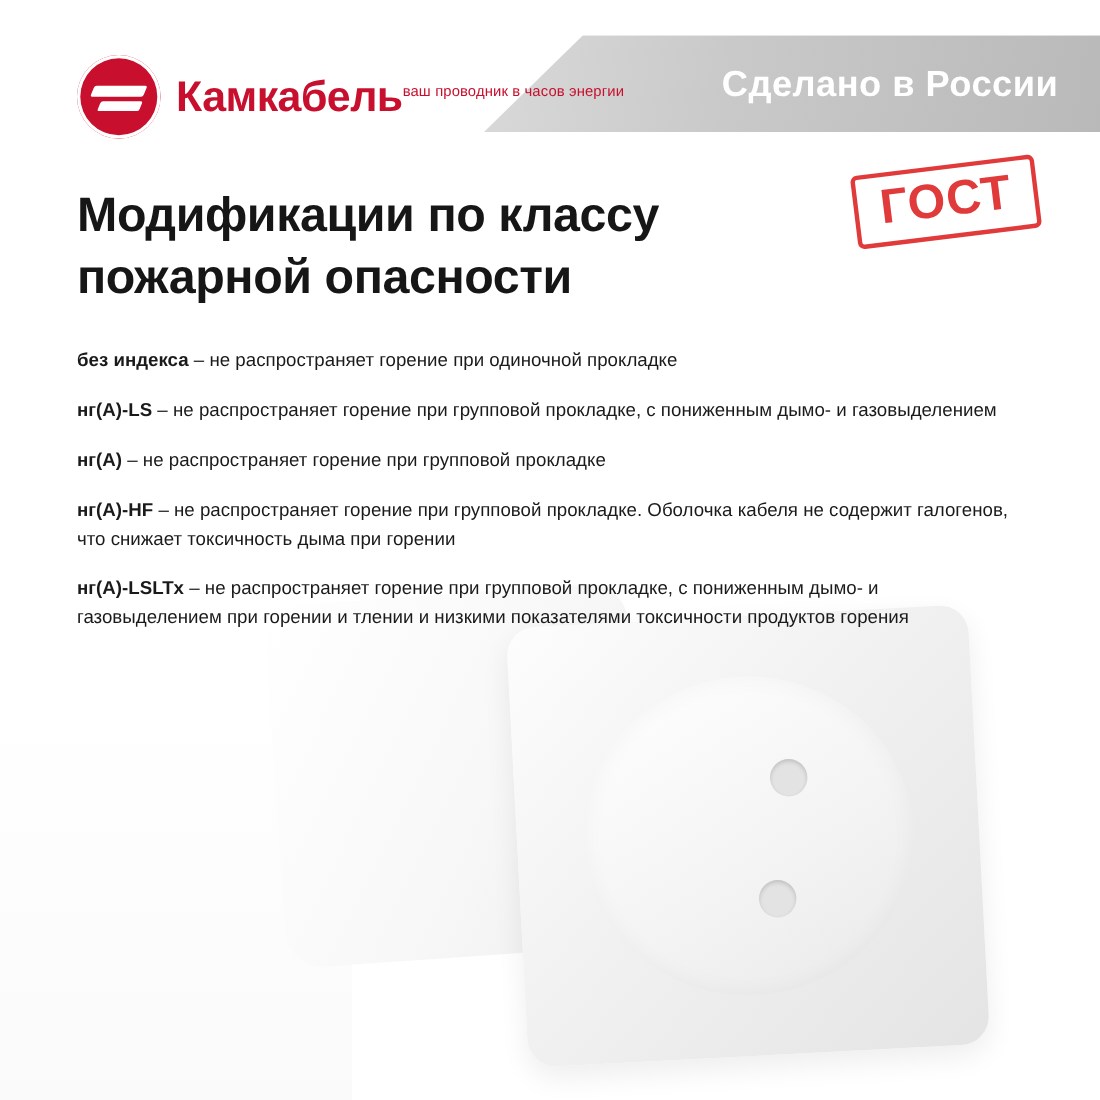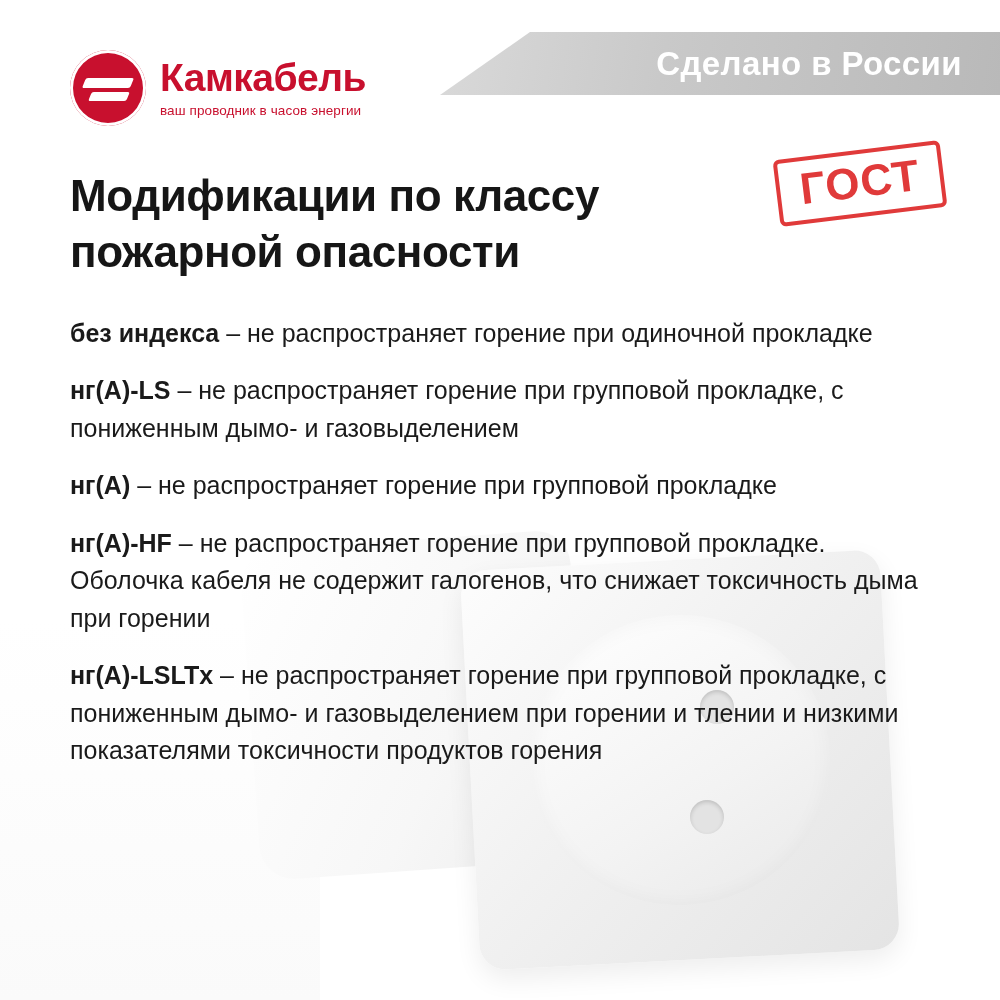--- a/index.html
+++ b/index.html
@@ -68,21 +68,21 @@
 
   
   .header {
     position: relative;
     z-index: 2;
     height: 150px;
   }
   .made-in-banner {
     position: absolute;
     right: 0; top: 32px;
-    width: 560px; height: 63px;
+    width: 560px; height: 88px;
     background: linear-gradient(100deg, #d9d9d9 0%, #c9c9c9 40%, #b9b9b9 100%);
     clip-path: polygon(90px 0, 100% 0, 100% 100%, 0 100%);
     display: flex;
     align-items: center;
     justify-content: flex-end;
     padding-right: 38px;
     box-sizing: border-box;
   }
   .made-in-text {
     color: #ffffff;
@@ -118,21 +118,20 @@
     content: "";
     position: absolute;
     left: 20px; top: 42px;
     width: 38px; height: 9px;
     background: #ffffff;
     transform: skewX(-22deg);
     border-radius: 2px;
   }
   .logo-text-block {
     display: flex;
-    flex-direction: column;
     justify-content: center;
   }
   .logo-title {
     font-size: 39px;
     font-weight: bold;
     color: #c8102e;
     line-height: 1;
     letter-spacing: -0.5px;
   }
   .logo-sub {
@@ -177,21 +176,21 @@
   }
 
   
   .items {
     position: relative;
     z-index: 2;
     margin: 34px 0 0 70px;
     width: 860px;
   }
   .item {
-    font-size: 25px;
+    font-size: 17px;
     line-height: 1.5;
     color: #1a1a1a;
     margin-bottom: 20px;
   }
   .item .code {
     font-weight: bold;
   }
 </style>
 </head>
 <body>

